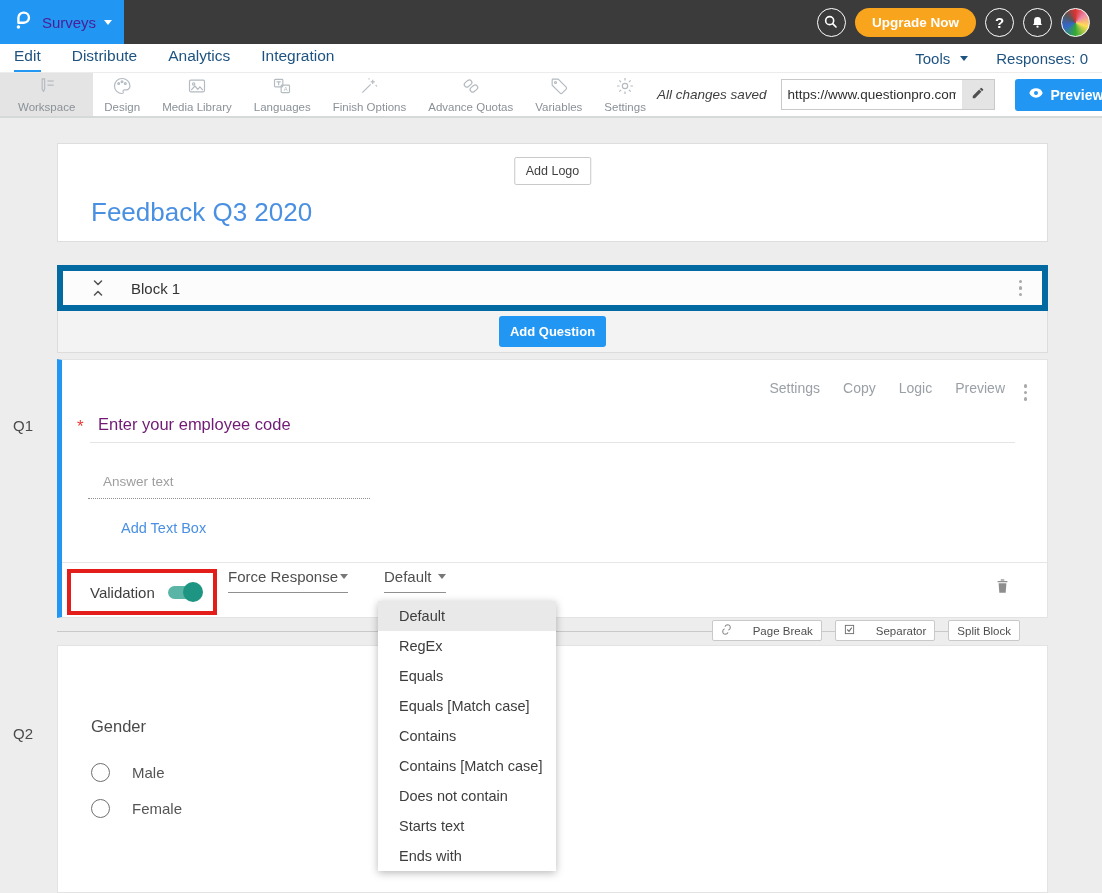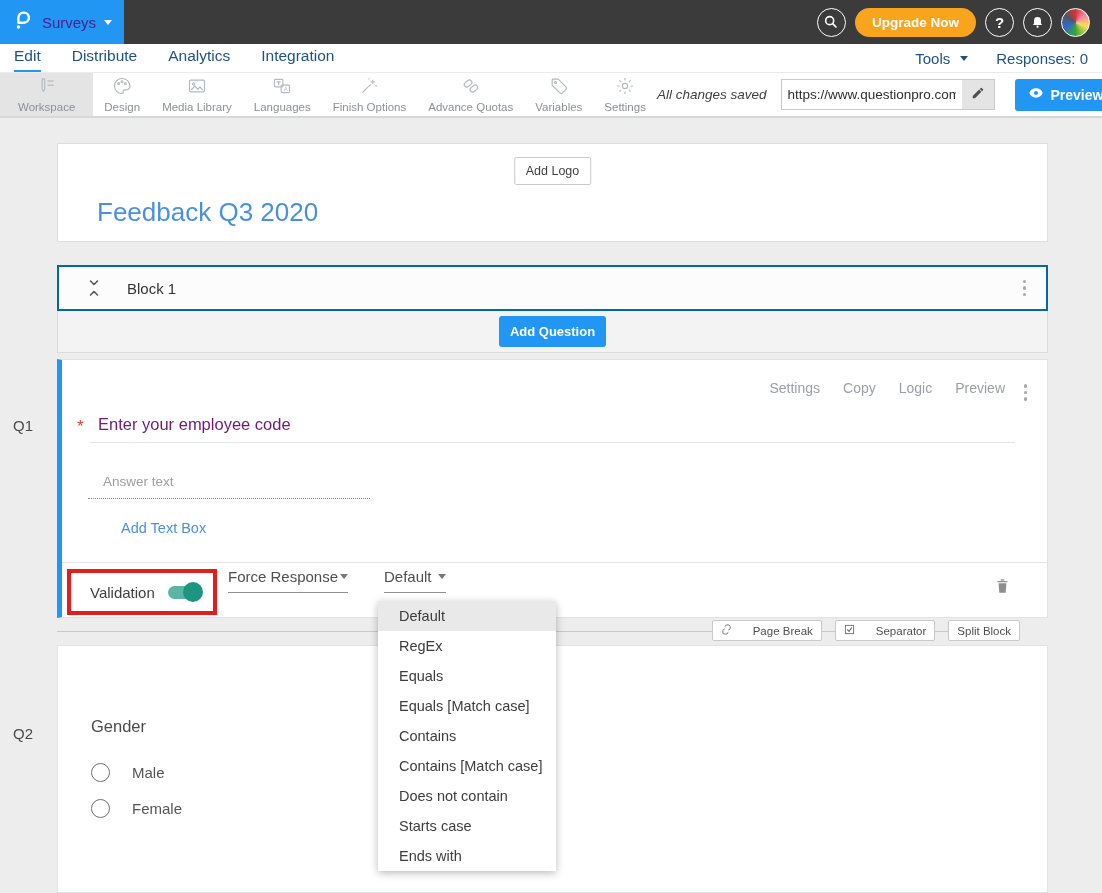--- a/index.html
+++ b/index.html
@@ -46,23 +46,23 @@
   .save-status { font-style:italic; font-size:13.5px; color:#3f3f3f; white-space:nowrap; }
   .url-box { width:214px; height:31px; border:1px solid #c9c9c9; background:#fff; display:flex; align-items:stretch; }
   .url-input { flex:1; border:none; outline:none; font-size:13.5px; color:#2f2f2f; padding:0 6px; font-family:inherit; min-width:0; }
   .url-pencil { width:32px; background:#e4e4e4; display:flex; align-items:center; justify-content:center; cursor:pointer; }
   .preview-btn { height:32px; margin-left:6px; background:#2196f3; border:none; border-radius:3px; color:#fff; font-size:14px; font-weight:bold; padding:0 13px; display:flex; align-items:center; gap:7px; cursor:pointer; font-family:inherit; }
   
   .page { position:absolute; top:118px; left:0; right:0; bottom:0; padding:25px 54px 0 57px; }
   .card { background:#fff; border:1px solid #dedede; }
   .survey-card { height:99px; position:relative; margin-bottom:23px; }
   .add-logo { position:absolute; top:13px; left:50%; transform:translateX(-50%); background:#fff; border:1px solid #c9c9c9; border-radius:2px; font-size:12.5px; color:#3f3f3f; padding:6px 11px; cursor:pointer; font-family:inherit; }
-  .survey-title { position:absolute; left:33px; top:53px; font-size:26px; font-weight:300; color:#4a90e2; cursor:pointer;margin-left:6px; }
-  
-  .block-header { height:46px; background:#fcfcfc; border:2px solid #0369a1; display:flex; align-items:center; padding:0 16px; }
+  .survey-title { position:absolute; left:33px; top:53px; font-size:26px; font-weight:300; color:#4a90e2; cursor:pointer; }
+  
+  .block-header { height:46px; background:#fcfcfc; border:6px solid #0369a1; display:flex; align-items:center; padding:0 16px; }
   .collapse-icon { margin-left:12px; cursor:pointer; display:flex; }
   .block-title { margin-left:26px; font-size:15px; color:#333; }
   .dots { margin-left:auto; display:flex; flex-direction:column; gap:3px; cursor:pointer; padding:4px; }
   .dots i { width:3.5px; height:3.5px; border-radius:50%; background:#a9a9a9; }
   .add-strip { height:42px; background:#f3f3f3; border:1px solid #dcdcdc; border-top:none; display:flex; align-items:center; justify-content:center; }
   .add-q-btn { background:#2196f3; border:none; border-radius:3px; color:#fff; font-size:13px; font-weight:bold; padding:8px 11px; cursor:pointer; font-family:inherit; }
   
   .q1-card { margin-top:6px; height:259px; background:#fff; border:1px solid #e3e3e3; border-left:5px solid #2196f3; position:relative; }
   .q1-actions { position:absolute; top:20px; right:42px; display:flex; gap:23px; }
   .q1-actions span { color:#9aa0a6; font-size:14px; cursor:pointer; }
@@ -357,15 +357,15 @@
 <div class="gutter gutter-q2">Q2</div>
 
 <div class="val-menu">
   <div class="val-menu-item selected">Default</div>
   <div class="val-menu-item">RegEx</div>
   <div class="val-menu-item">Equals</div>
   <div class="val-menu-item">Equals [Match case]</div>
   <div class="val-menu-item">Contains</div>
   <div class="val-menu-item">Contains [Match case]</div>
   <div class="val-menu-item">Does not contain</div>
-  <div class="val-menu-item">Starts case</div>
+  <div class="val-menu-item">Starts text</div>
   <div class="val-menu-item">Ends with</div>
 </div>
 
 </body></html>

